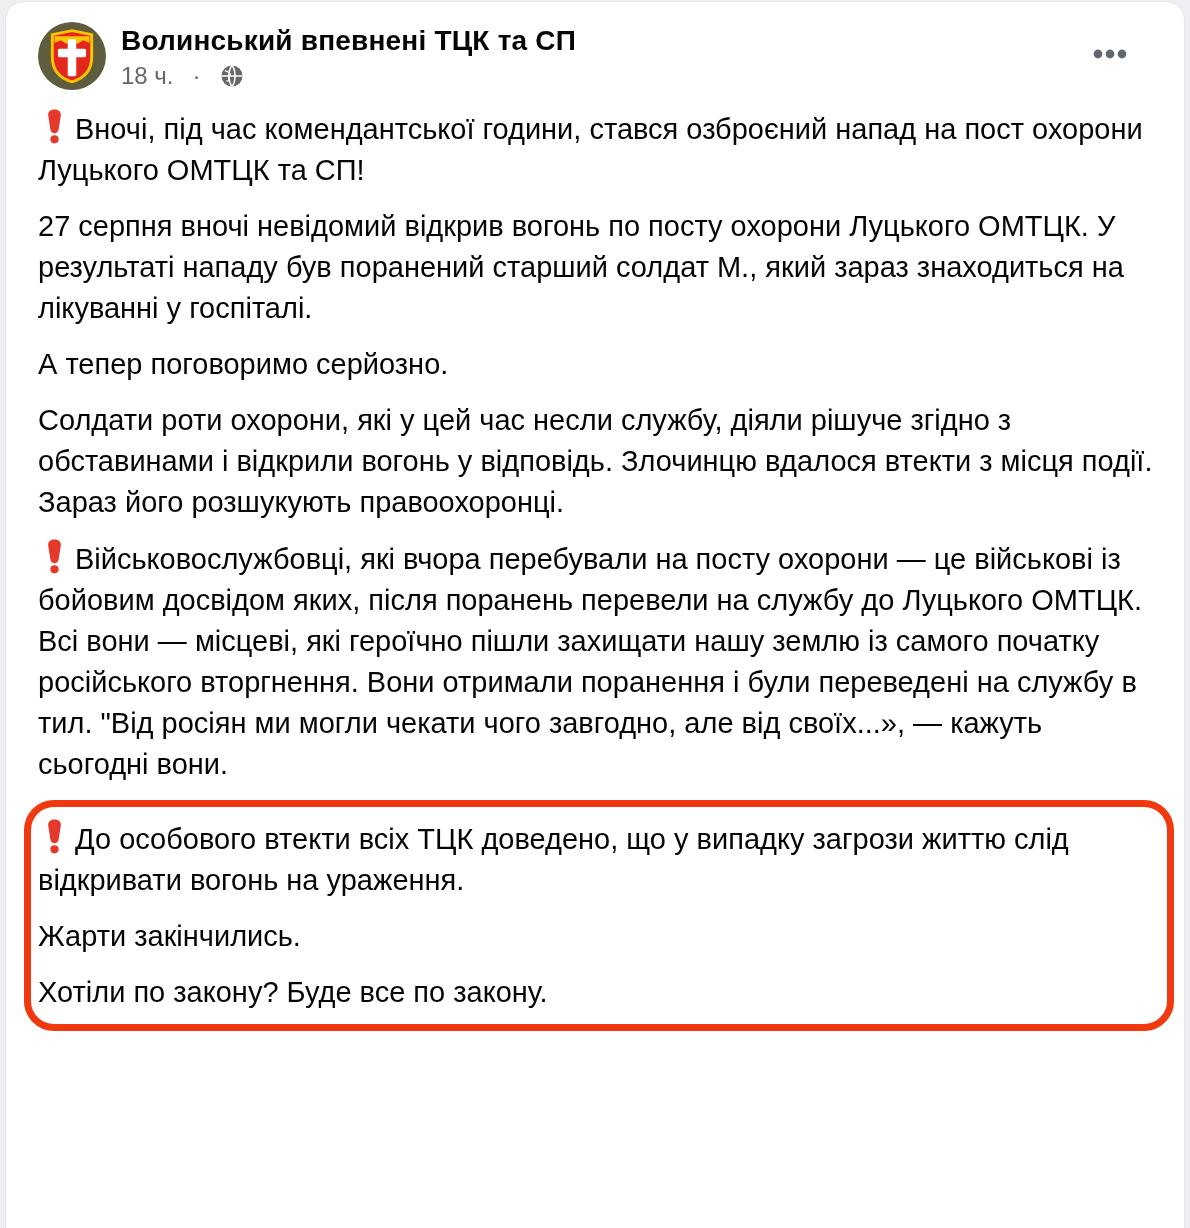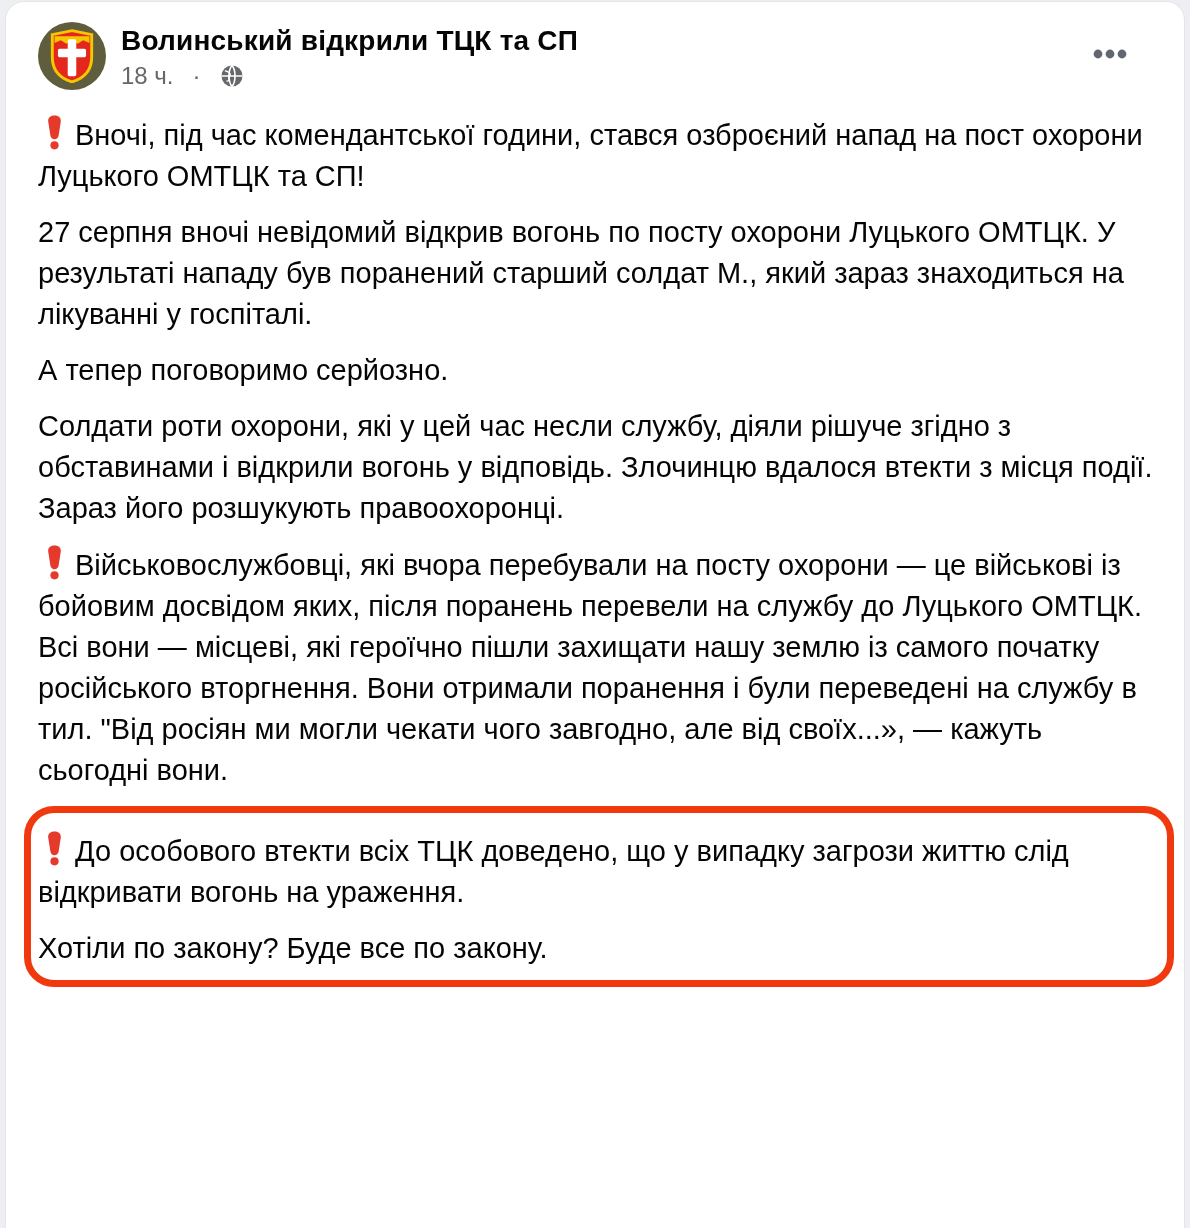--- a/index.html
+++ b/index.html
@@ -41,21 +41,21 @@
   .menu-btn{
     position:absolute;right:52px;top:34px;
     width:44px;height:36px;display:flex;align-items:center;justify-content:center;
     cursor:pointer;border-radius:50%;
   }
   
   .post-body{
     padding:18px 26px 0 32px;
     font-size:29px;line-height:41px;color:#050505;
   }
-  .para{margin:6px 0 15px 0;}
+  .para{margin:0 0 15px 0;}
   .excl{
     display:inline-block;width:19px;height:36px;
     margin:0 11px 0 7px;vertical-align:-5px;
   }
   .highlight-box{
     border:7px solid #f1390f;
     border-radius:30px;
     margin:3px -16px 0 -14px;
     padding:11px 26px 11px 7px;
   }
@@ -69,21 +69,21 @@
   <div class="post-header">
     <div class="avatar">
       <svg width="46" height="54" viewBox="0 0 40 48">
         <path d="M20 1.5 L37.5 5 V25 C37.5 37.5 29.5 44 20 47 C10.5 44 2.5 37.5 2.5 25 V5 Z" fill="#e3271d" stroke="#f6c600" stroke-width="2.6"></path>
         <path d="M4.5 6.5 H35.5 V12.5 L30 10 L25 13 L20 9.5 L15 13 L10 10 L4.5 12.5 Z" fill="#f6c600"></path>
         <rect x="16.2" y="9" width="7.6" height="33" rx="1.5" fill="#ffffff"></rect>
         <rect x="7.5" y="17.5" width="25" height="7.6" rx="1.5" fill="#ffffff"></rect>
       </svg>
     </div>
     <div class="header-text">
-      <div class="page-name">Волинський відкрили ТЦК та СП</div>
+      <div class="page-name">Волинський впевнені ТЦК та СП</div>
       <div class="meta">
         <span>18 ч.</span>
         <span class="sep">·</span>
         <span class="globe">
           <svg width="24" height="24" viewBox="0 0 24 24">
             <circle cx="12" cy="12" r="10.5" fill="#65676b"></circle>
             <path d="M12 1.5 C8 6 8 18 12 22.5 C16 18 16 6 12 1.5 Z M1.5 12 H22.5" stroke="#ffffff" stroke-width="1.6" fill="none"></path>
             <path d="M5 6.5 c2 1.5 4 1 5 3 c1 2 -2 3 -1 5 c.8 1.6 -1 3 -2.5 2.5" fill="none" stroke="#ffffff" stroke-width="1.4"></path>
           </svg>
         </span>
@@ -110,17 +110,18 @@
         <p class="para"><svg class="excl" viewBox="0 0 24 44">
             <path d="M12 1 C17.5 1 20.6 4 19.9 9 L17.2 26.5 C16.8 29.6 14.7 31.2 12 31.2 C9.3 31.2 7.2 29.6 6.8 26.5 L4.1 9 C3.4 4 6.5 1 12 1 Z" fill="#e5392b"></path>
             <circle cx="12" cy="38.8" r="5.2" fill="#e5392b"></circle>
           </svg><span>Військовослужбовці, які вчора перебували на посту охорони — це військові із бойовим досвідом яких, після поранень перевели на службу до Луцького ОМТЦК. Всі вони — місцеві, які героїчно пішли захищати нашу землю із самого початку російського вторгнення. Вони отримали поранення і були переведені на службу в тил. "Від росіян ми могли чекати чого завгодно, але від своїх...», — кажуть сьогодні вони.</span></p>
       </div>
     <div class="highlight-box" id="highlight-box" style="border-color: rgb(241, 57, 15);">
         <p class="para"><svg class="excl" viewBox="0 0 24 44">
             <path d="M12 1 C17.5 1 20.6 4 19.9 9 L17.2 26.5 C16.8 29.6 14.7 31.2 12 31.2 C9.3 31.2 7.2 29.6 6.8 26.5 L4.1 9 C3.4 4 6.5 1 12 1 Z" fill="#e5392b"></path>
             <circle cx="12" cy="38.8" r="5.2" fill="#e5392b"></circle>
           </svg><span>До особового втекти всіх ТЦК доведено, що у випадку загрози життю слід відкривати вогонь на ураження.</span></p>
+        <p class="para"><span>Жарти закінчились.</span></p>
         <p class="para"><span>Хотіли по закону? Буде все по закону.</span></p>
       </div>
   </div>
 
 </div>
 
 </body></html>

